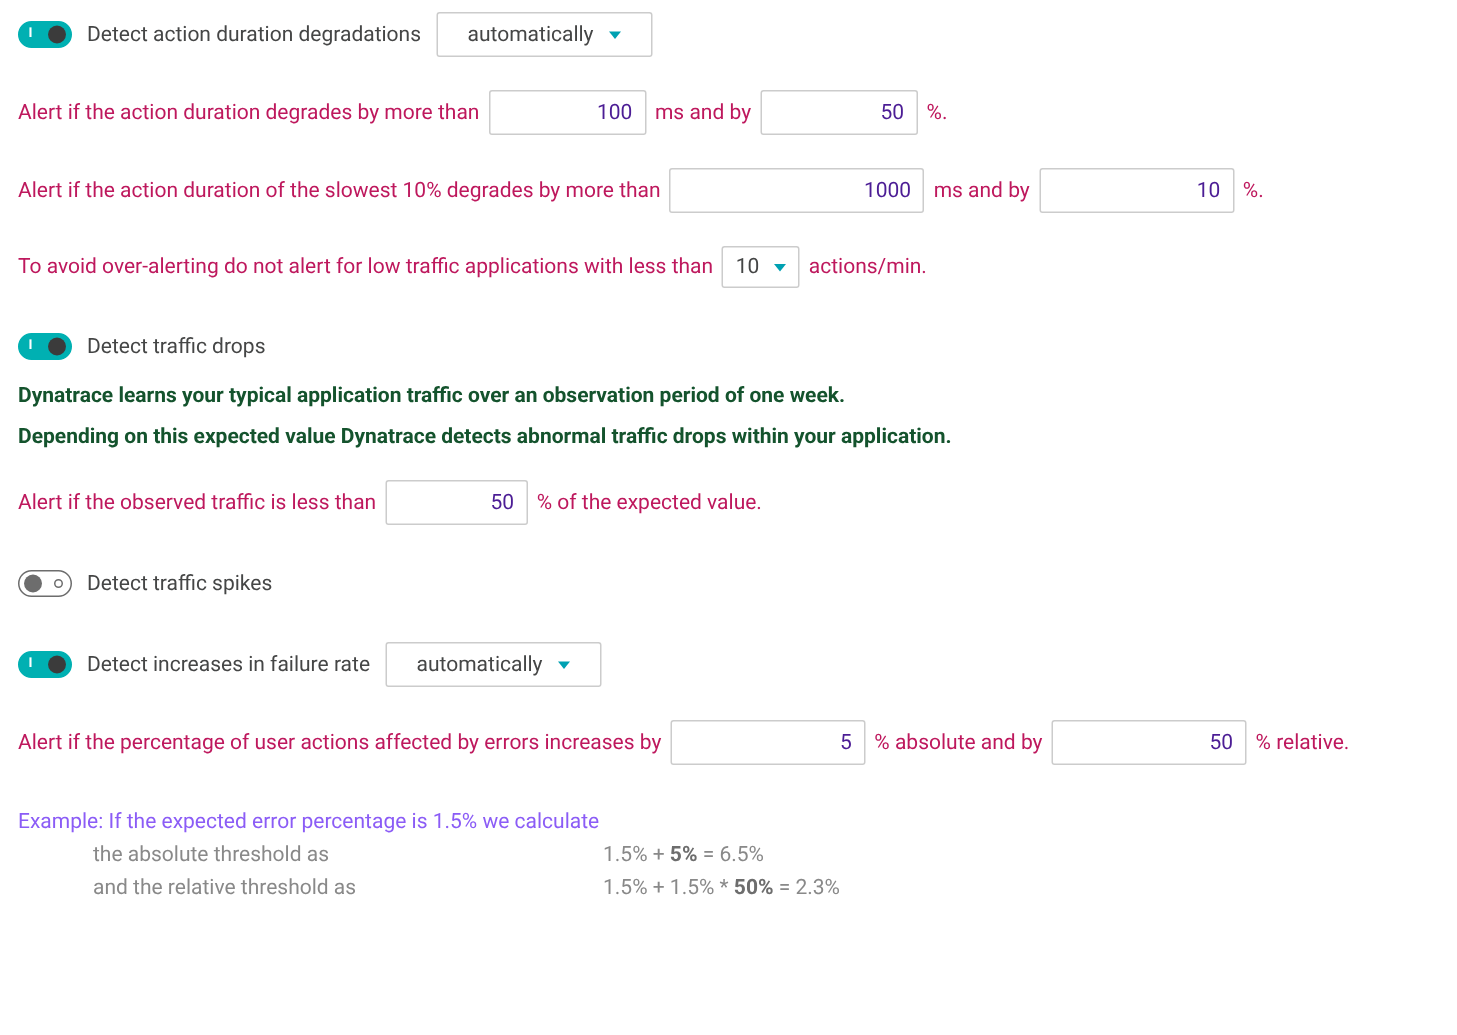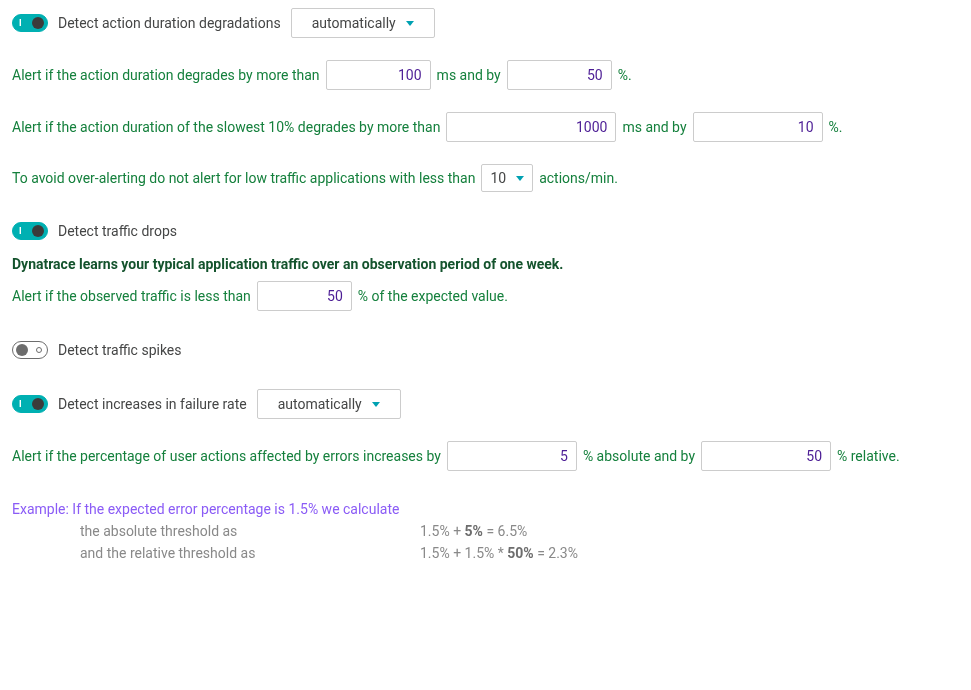--- a/index.html
+++ b/index.html
@@ -97,29 +97,29 @@
     font-family: inherit;
     font-size: 14px;
     color: #4c1d95;
   }
   .numinput.w100 { width: 105px; }
   .numinput.w140 { width: 170px; }
   .numinput.w85 { width: 95px; }
   .numinput.w135 { width: 130px; }
   .numinput.w110 { width: 130px; }
 
-  .text-span { color: #15803d; }
+  .text-span { color: #be185d; }
 
   
   .example { margin-top: 30px; }
   .example-lead { color: #8b5cf6; margin-bottom: 6px; }
   .example-grid {
     display: grid;
     grid-template-columns: 340px auto;
-    margin-left: 68px;
+    margin-left: 50px;
     row-gap: 6px;
     color: #898989;
   }
   .example-grid .eg-left { }
   .example-grid .eg-right { }
   .example-grid b { color: #6d6d6d; font-weight: 700; }
 </style>
 </head>
 <body>
 
@@ -164,20 +164,21 @@
 
 <div class="section">
   <div class="heading-row tight" style="margin-bottom:14px;">
     <div class="toggle on">
       <span class="tick">I</span>
       <span class="knob"></span>
     </div>
     <span class="heading-label">Detect traffic drops</span>
   </div>
   <div class="desc">Dynatrace learns your typical application traffic over an observation period of one week.</div>
+  <div class="desc" style="margin-bottom:18px;">Depending on this expected value Dynatrace detects abnormal traffic drops within your application.</div>
   <div class="row">
     <span class="text-span">Alert if the observed traffic is less than</span>
     <input class="numinput w85" value="50" style="">
     <span class="text-span">% of the expected value.</span>
   </div>
 </div>
 
 <div class="section">
   <div class="heading-row" style="margin-bottom:18px;">
     <div class="toggle off">

